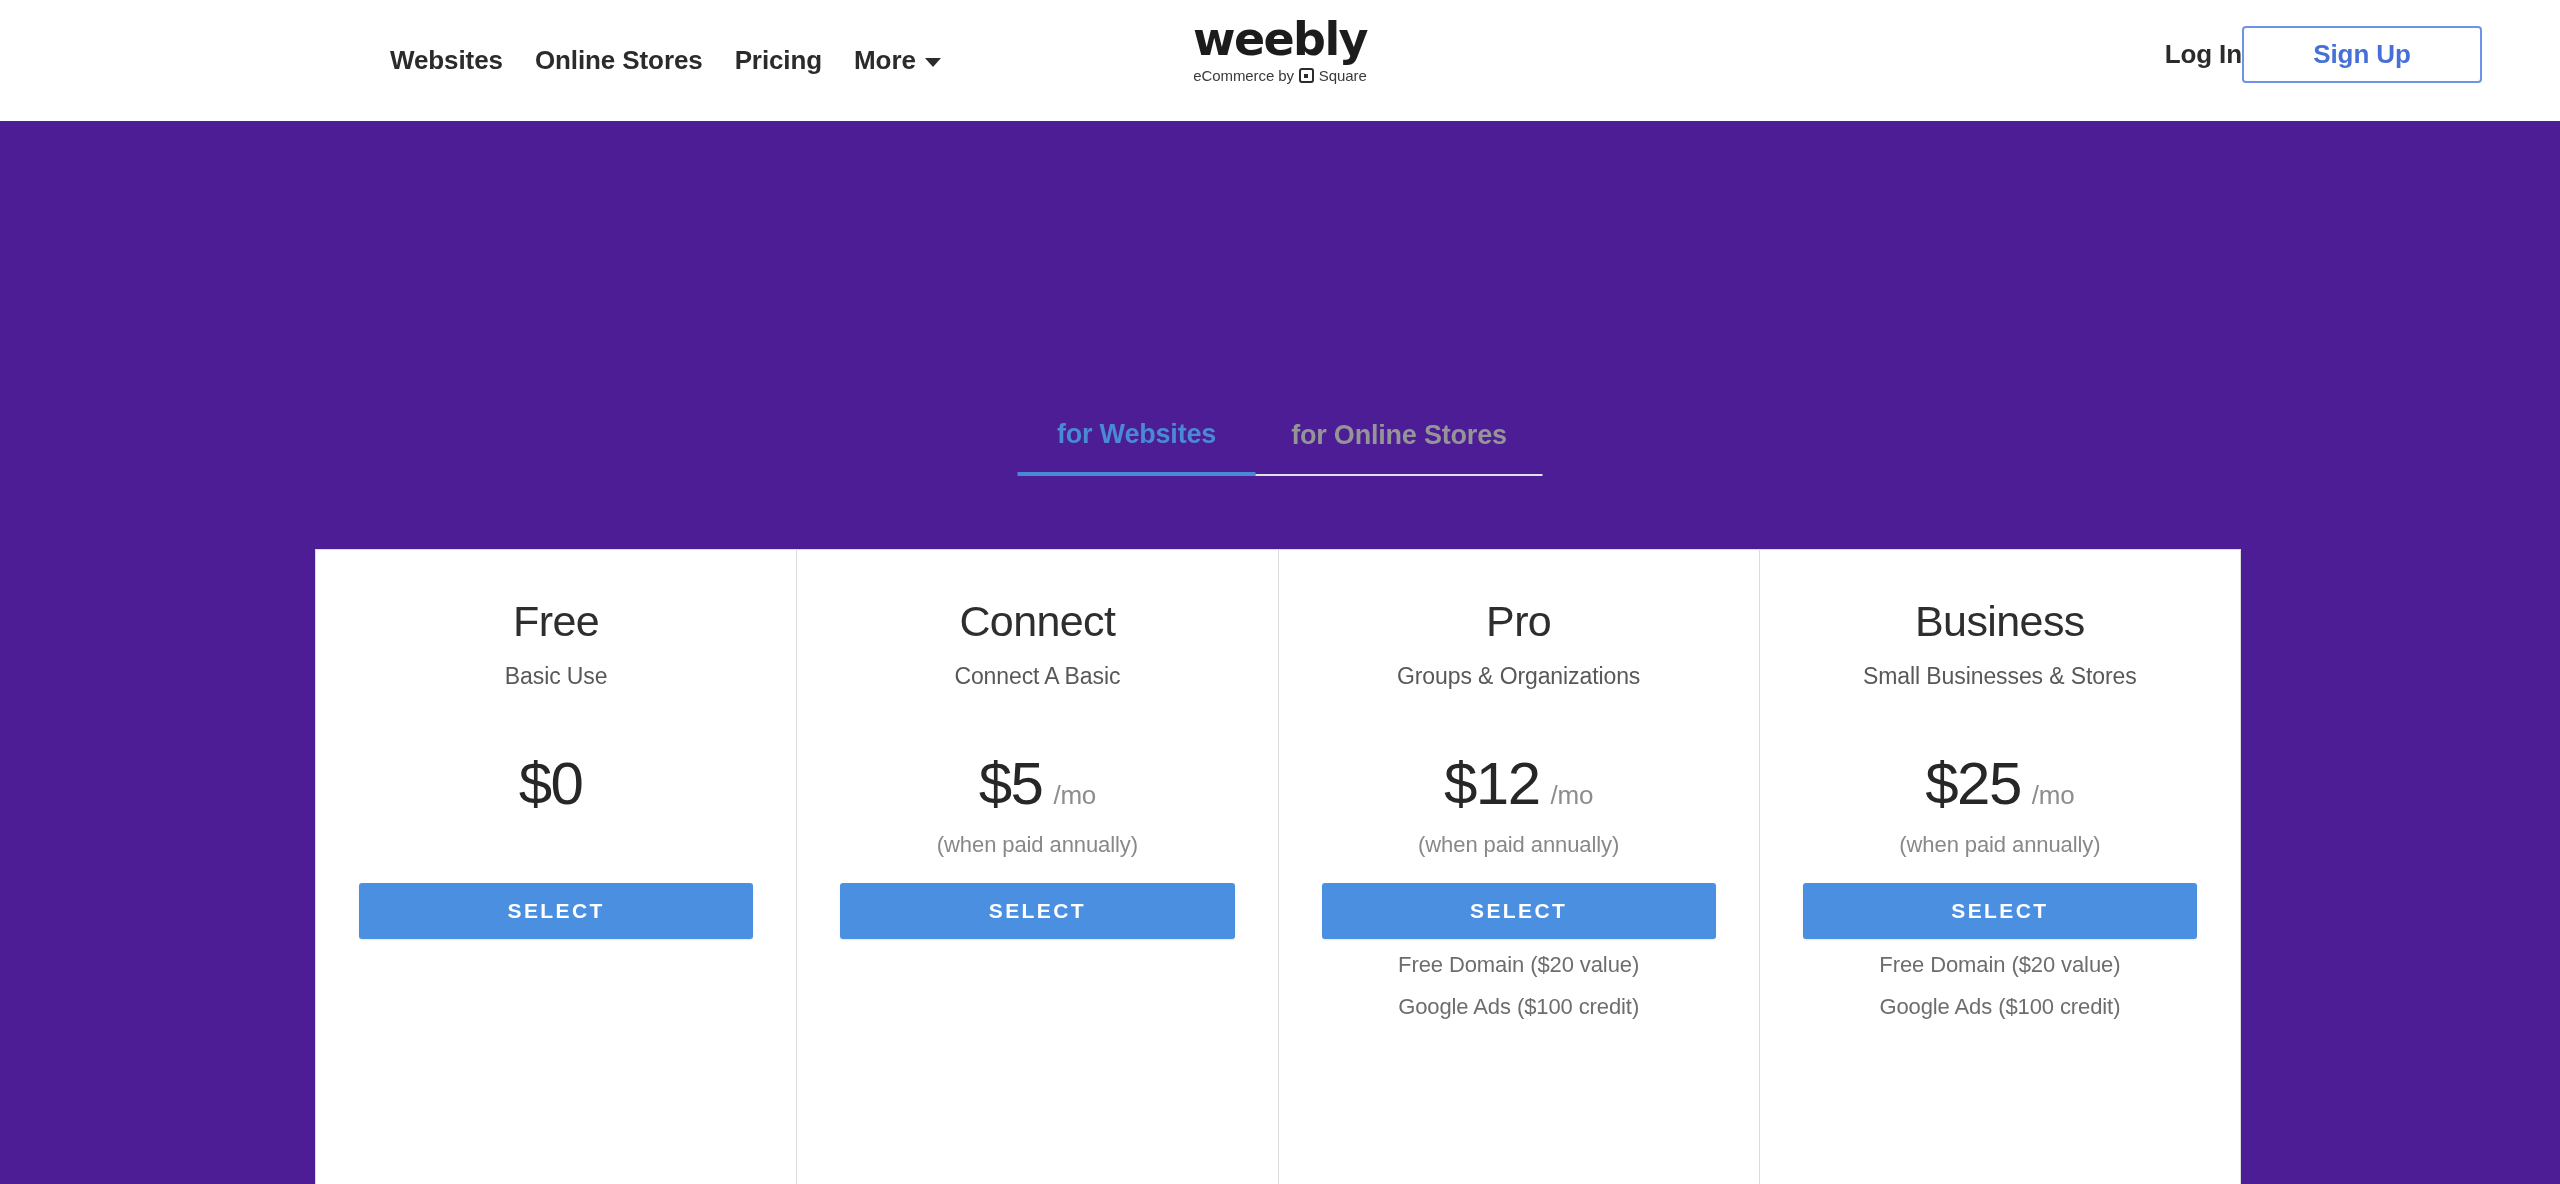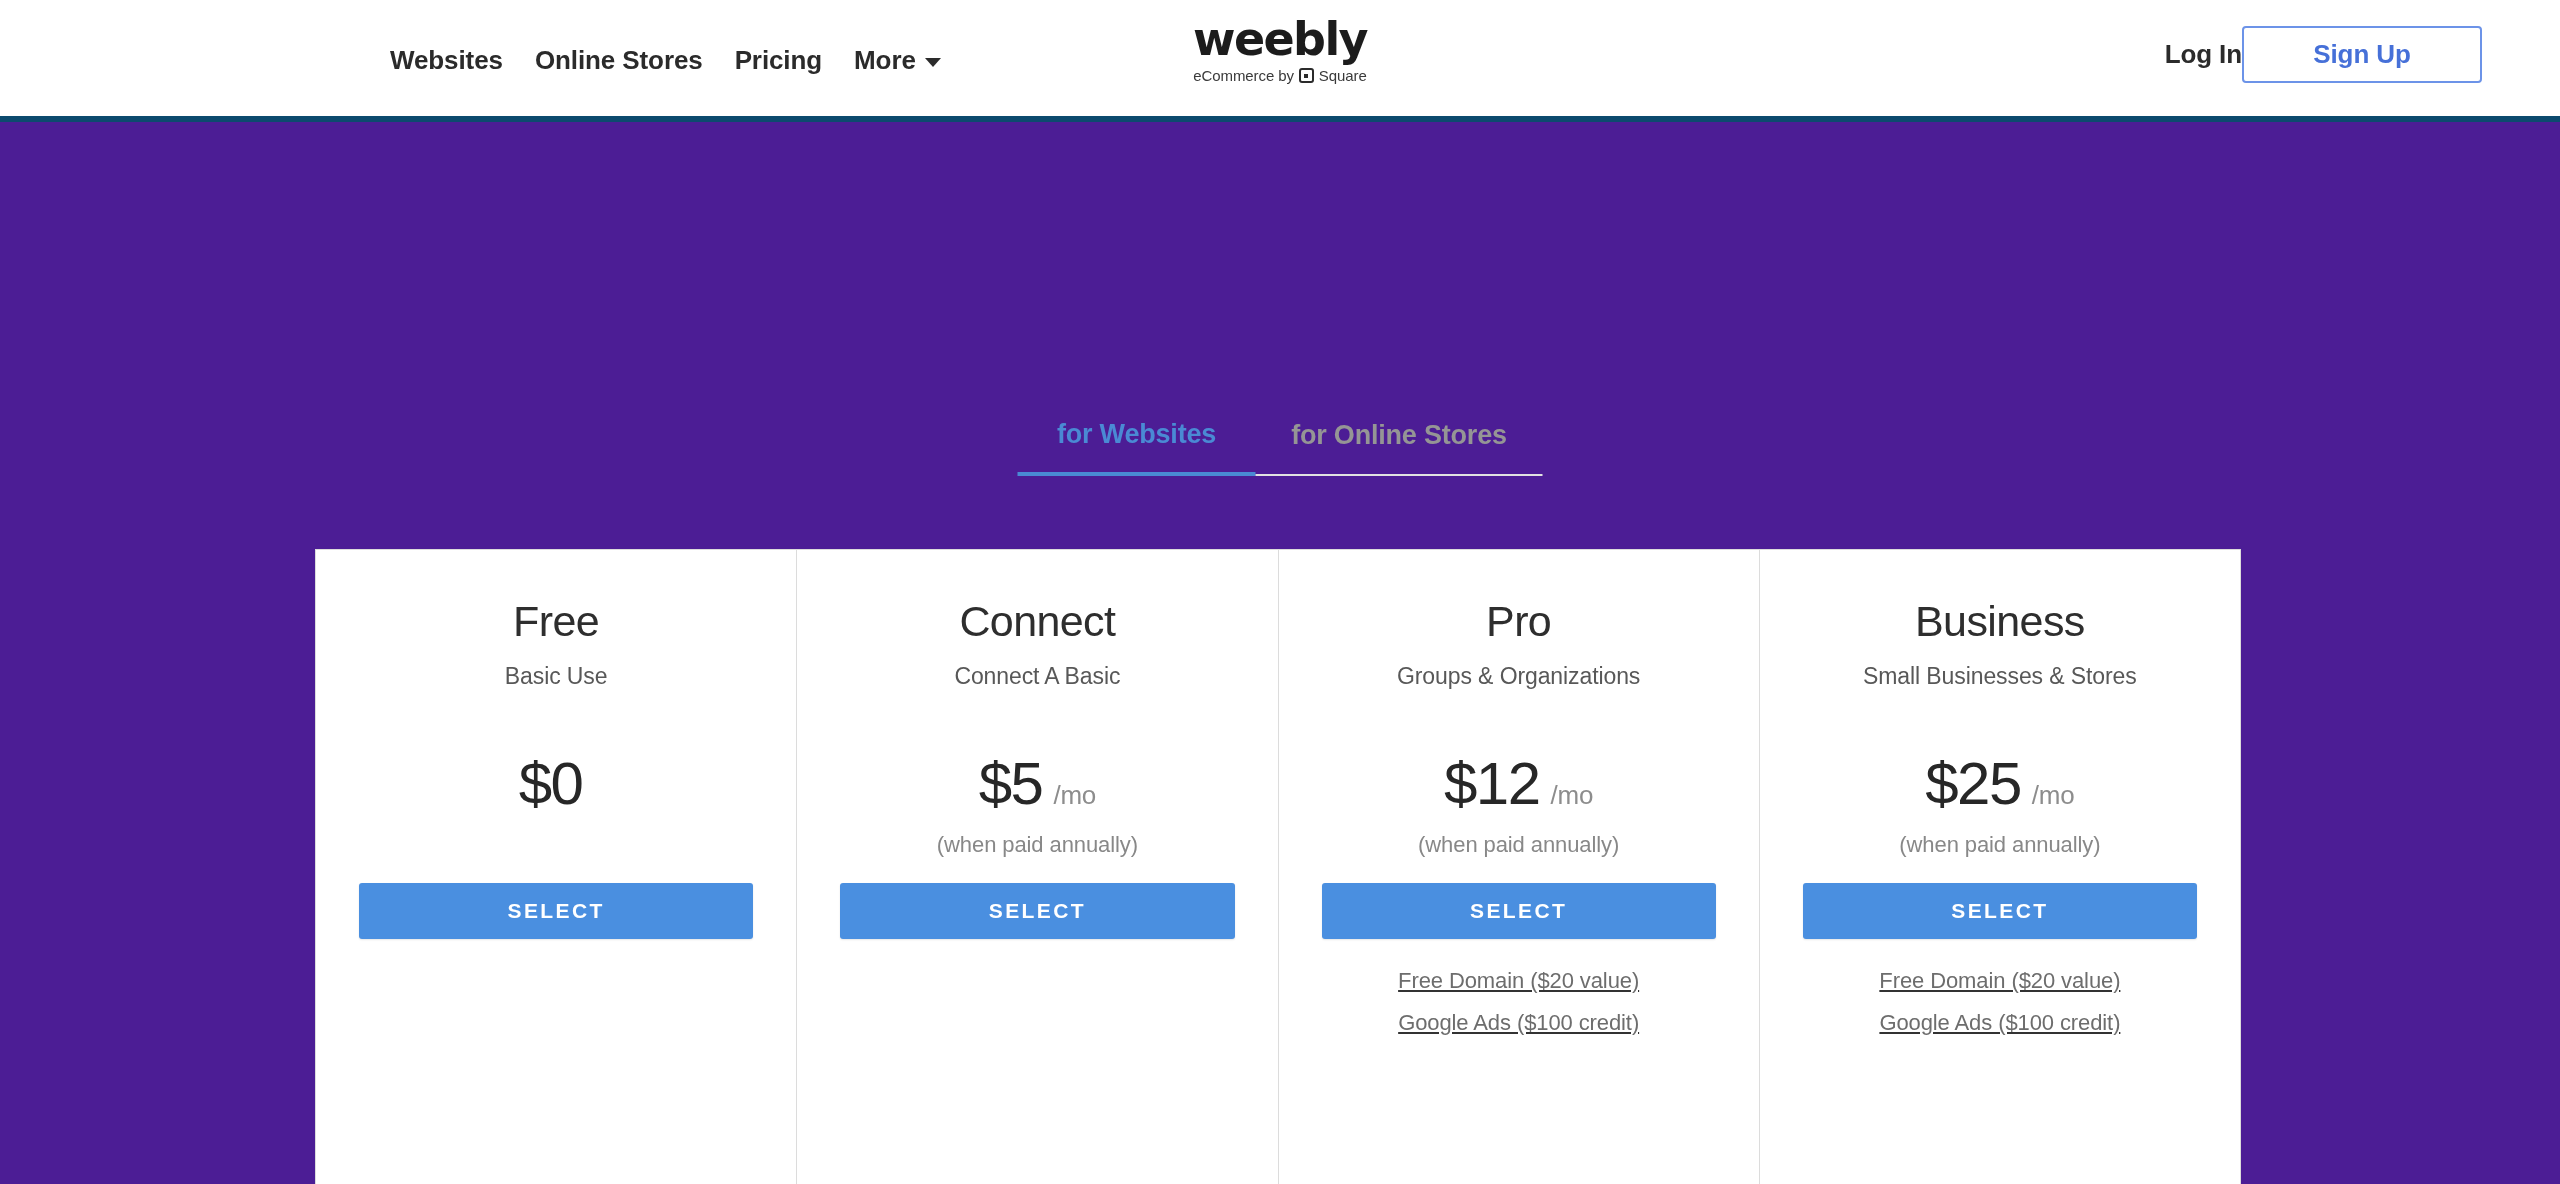--- a/index.html
+++ b/index.html
@@ -15,21 +15,21 @@
     color: #333333;
     -webkit-font-smoothing: antialiased;
   }
 
   
   .site-header {
     position: relative;
     width: 100%;
     height: 122px;
     background: #ffffff;
-    border-bottom: 6px solid #0c4a6e;
+    border-bottom: 1px solid #0c4a6e;
     display: flex;
     align-items: center;
   }
 
   .nav-primary {
     position: absolute;
     left: 390px;
     top: 44px;
     display: flex;
     align-items: center;
@@ -251,22 +251,21 @@
     color: #ffffff;
     font-family: inherit;
     font-size: 21px;
     font-weight: 700;
     letter-spacing: 2.4px;
     cursor: pointer;
     box-shadow: 0 1px 2px rgba(0,0,0,0.10);
   }
   .plan-features {
     list-style: none;
-    margin-top: 28px;
-    text-decoration: underline;
+    margin-top: 12px;
   }
   .plan-feature {
     font-size: 22px;
     color: #6d6d6d;
     letter-spacing: -0.1px;
     line-height: 28px;
     margin-bottom: 14px;
   }
 </style>
 </head>

